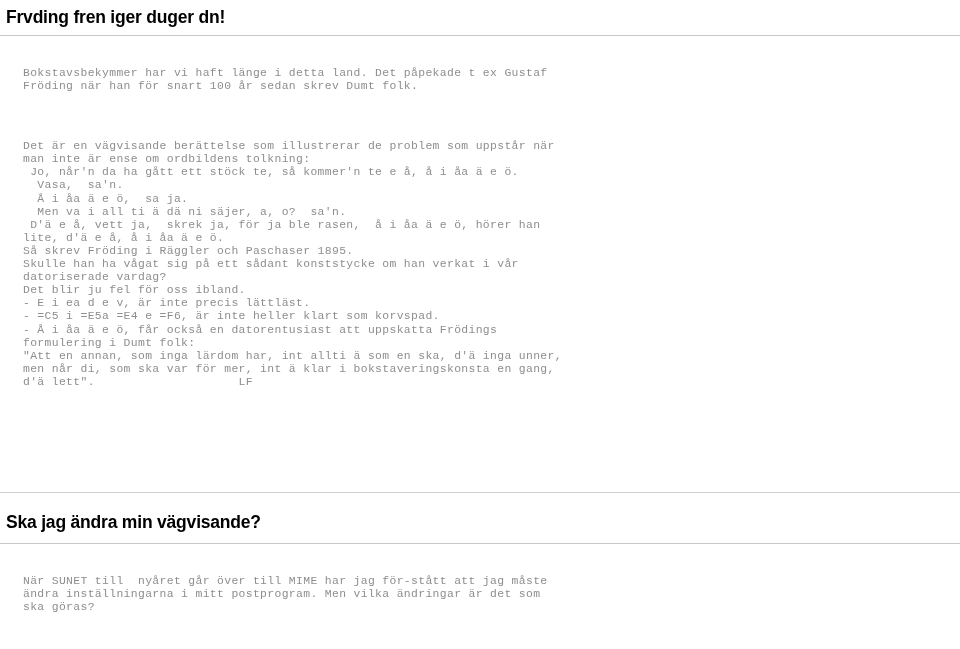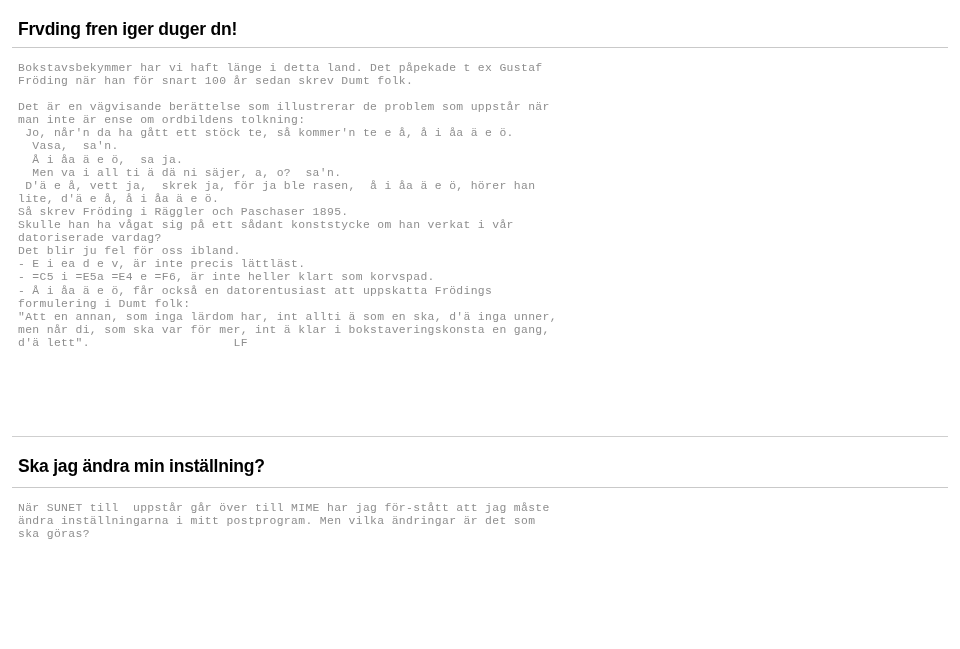--- a/index.html
+++ b/index.html
@@ -14,21 +14,21 @@
     overflow: hidden;
     font-family: "Liberation Sans", sans-serif;
     -webkit-font-smoothing: antialiased;
   }
 
   .page {
     position: relative;
     width: 960px;
     height: 649px;
     box-sizing: border-box;
-    padding: 12px;
+    padding: 0;
     background: #ffffff;
   }
 
   
   .doc-heading {
     margin: 0;
     padding: 0 0 0 6px;
     font-family: "Liberation Sans", sans-serif;
     font-size: 17.5px;
     font-weight: bold;
@@ -52,21 +52,21 @@
   }
   .rule-under-title {
     margin-top: 7px;
   }
   .rule-section-sep {
     border-top: 1px solid #cfcfcf;
   }
 
   
   .body-text {
-    margin: 0;
+    margin: 17px;
     padding: 0 0 0 6px;
     font-family: "Liberation Mono", "DejaVu Sans Mono", monospace;
     font-size: 11.4px;
     line-height: 13.1px;
     color: #8e8e8e;
     white-space: pre;
     letter-spacing: 0.35px;
   }
 
   .spacer-after-rule { height: 14px; }
@@ -118,29 +118,29 @@
   </div>
 
   <div class="section-gap-large"></div>
 
   <hr class="rule rule-section-sep">
 
   <div class="section-2">
 
     <div class="section-gap-small"></div>
 
-    <h1 class="doc-heading">Ska jag ändra min inställning?</h1>
+    <h1 class="doc-heading">Ska jag ändra min vägvisande?</h1>
 
     <div class="gap-after-heading-2"></div>
 
     <hr class="rule">
 
     <div class="spacer-after-rule"></div>
 
-    <pre class="body-text">När SUNET till  uppstår går över till MIME har jag för-stått att jag måste
+    <pre class="body-text">När SUNET till  nyåret går över till MIME har jag för-stått att jag måste
 ändra inställningarna i mitt postprogram. Men vilka ändringar är det som
 ska göras?</pre>
 
     <div class="gap-before-answer"></div>
 
 
   </div>
 
 </div>
 

